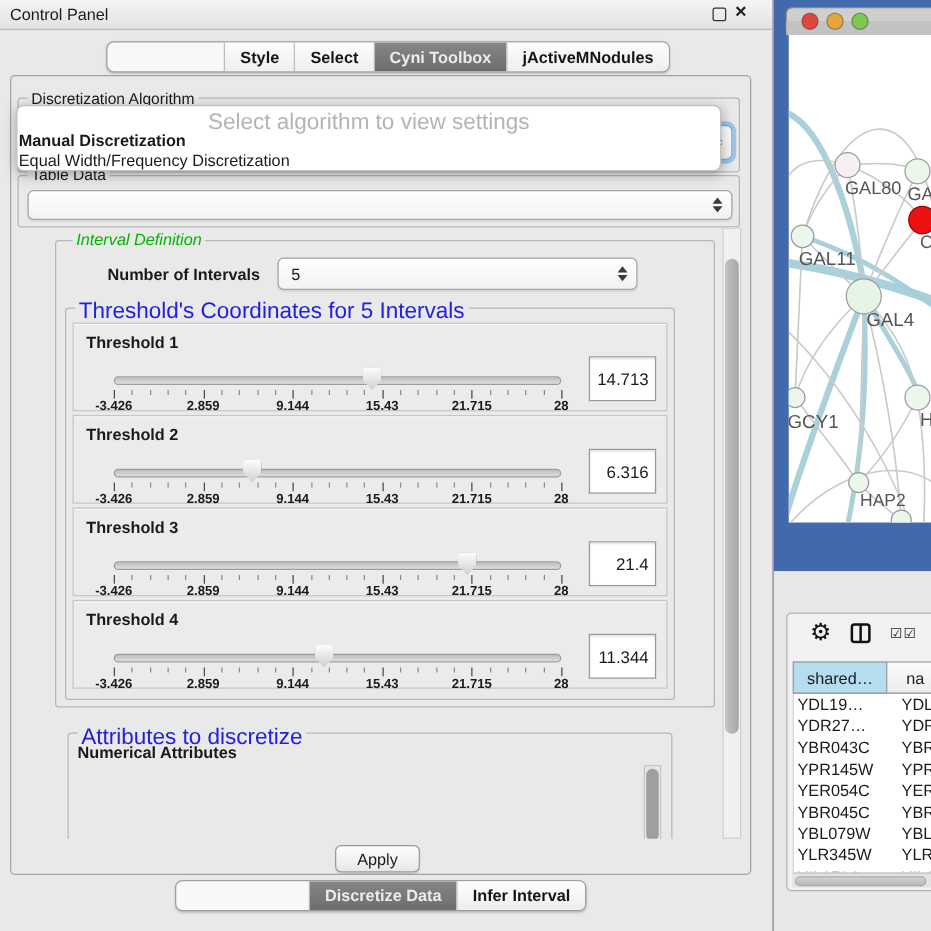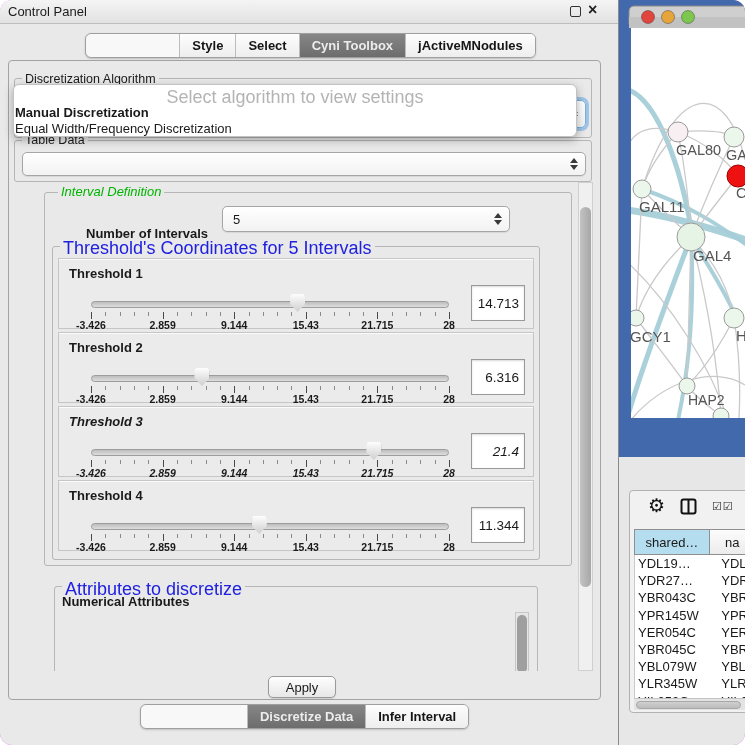--- a/index.html
+++ b/index.html
@@ -1,18 +1,18 @@
 <!DOCTYPE html>
 <html><head>
 <meta charset="utf-8">
 <style>
   * { margin:0; padding:0; box-sizing:border-box; }
   html,body { width:745px; height:745px; overflow:hidden; }
   body { font-family:"Liberation Sans", sans-serif; color:#1a1a1a; }
-  #app { position:relative; width:745px; height:745px; background:#d946ef; overflow:hidden;border-radius:12px; }
+  #app { position:relative; width:745px; height:745px; background:#d946ef; overflow:hidden; }
 
   
   #cp { position:absolute; left:0; top:0; width:618px; height:745px; background:#e9e9e9; }
   #cp-titlebar { position:absolute; left:0; top:0; width:618px; height:24px;
     background:linear-gradient(#f4f4f4,#e2e2e2); border-bottom:1px solid #bdbdbd; }
   #cp-title { position:absolute; left:8px; top:4px; font-size:13px; }
   #float-btn { position:absolute; left:570px; top:6px; width:11px; height:11px; border:1.5px solid #333; border-radius:2px; }
   #close-btn { position:absolute; left:588px; top:1px; font-size:16px; font-weight:700; color:#222; }
 
   .tabgroup { display:flex; height:25px; border:1px solid #9f9f9f; border-radius:6px; overflow:hidden;
@@ -55,21 +55,21 @@
   #scrollview { position:absolute; left:42px; top:182px; width:536px; height:489px; overflow:hidden; }
   .vscroll { position:absolute; background:#f0f0f0; border:1px solid #cfcfcf; }
   .vthumb { position:absolute; border-radius:6px; background:linear-gradient(90deg,#c3c3c3,#a7a7a7); }
 
   #outer-scroll { left:578px; top:182px; width:15px; height:489px; }
   #outer-scroll .vthumb { left:1px; width:11px; top:24px; height:380px; }
 
   #interval-box { left:2px; top:10px; width:528px; height:374px; }
   #thr-box { left:10px; top:64px; width:488px; height:314px; }
 
-  .noi-label { position:absolute; left:44px; top:30px; font-size:13px; font-weight:700;margin-top:14px; }
+  .noi-label { position:absolute; left:44px; top:30px; font-size:13px; font-weight:700; }
   #noi-combo { left:180px; top:24px; width:288px; height:26px; }
 
   .tpanel { position:absolute; left:16px; width:476px; height:71px; background:#ebebeb;
     border:1px solid #c6c6c6; box-shadow:inset 0 1px 0 #fbfbfb; }
   .tlabel { position:absolute; left:10px; top:7px; font-size:13px; font-weight:700; }
   .track { position:absolute; left:32px; top:42px; width:358px; height:7px; border-radius:4px;
     background:linear-gradient(#bdbdbd,#dedede); border:1px solid #9d9d9d; }
   .thumb { position:absolute; top:35px; width:15px; height:18px;
     clip-path:polygon(10% 0%, 90% 0%, 100% 16%, 100% 55%, 50% 100%, 0% 55%, 0% 16%);
     background:linear-gradient(#fdfdfd,#cfcfcf); filter:drop-shadow(0 0 1px #777); }
@@ -280,21 +280,21 @@
     <div class="tlabels">
               <div class="ticklab" style="left: 0px;">-3.426</div>
               <div class="ticklab" style="left: 71.6px;">2.859</div>
               <div class="ticklab" style="left: 143.2px;">9.144</div>
               <div class="ticklab" style="left: 214.8px;">15.43</div>
               <div class="ticklab" style="left: 286.4px;">21.715</div>
               <div class="ticklab" style="left: 358px;">28</div>
             </div>
     <div class="tvalue">6.316</div>
   </div>
-          <div class="tpanel" style="top: 224px; font-style: italic;">
+          <div class="tpanel" style="top: 224px;">
     <div class="tlabel">Threshold 3</div>
     <div class="track"></div>
     <div class="thumb" style="left: 307.314px;"></div>
     <div class="ticks">
               <div class="tick major" style="left: 0px;"></div>
               <div class="tick" style="left: 14.32px;"></div>
               <div class="tick" style="left: 28.64px;"></div>
               <div class="tick" style="left: 42.96px;"></div>
               <div class="tick" style="left: 57.28px;"></div>
               <div class="tick major" style="left: 71.6px;"></div>

